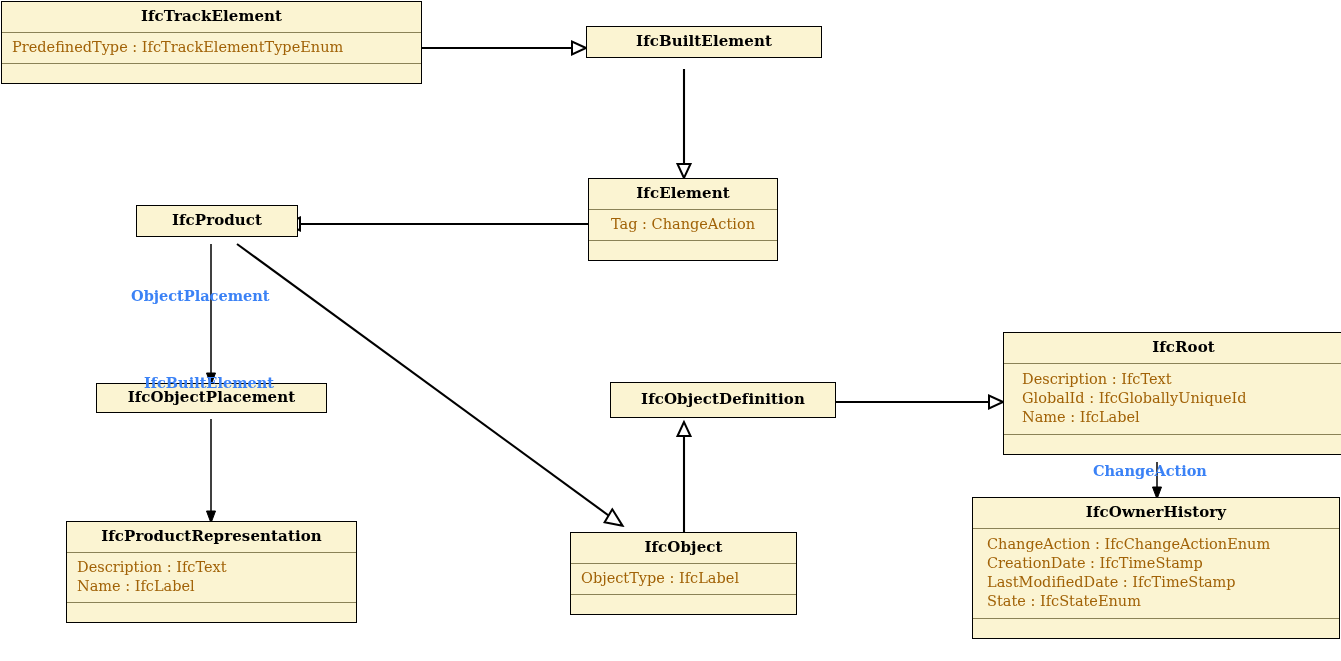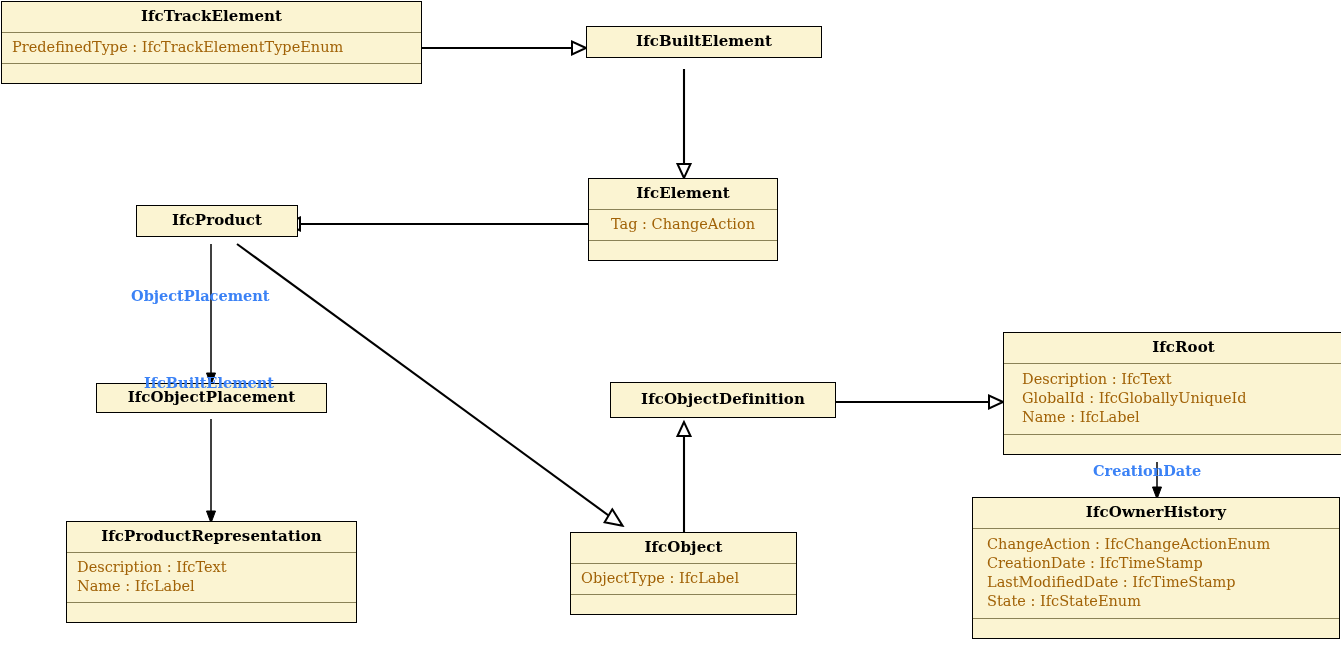--- a/index.html
+++ b/index.html
@@ -142,21 +142,21 @@
     <g>
       <line class="assoc-line" x1="1157" y1="462" x2="1157" y2="492"></line>
       <polygon class="assoc-head" points="1157,499 1152.5,487 1161.5,487"></polygon>
     </g>
   </svg>
 
   <div class="edge-label" style="left:131px; top:287px;">ObjectPlacement</div>
 
   <div class="edge-label" style="left:144px; top:374px;">IfcBuiltElement</div>
 
-  <div class="edge-label" style="left:1093px; top:462px;">CreationDate</div>
+  <div class="edge-label" style="left:1093px; top:462px;">ChangeAction</div>
 
   <div class="uml-class" style="left:1px; top:1px; width:421px;">
     <div class="uml-title">IfcTrackElement</div>
     <div class="uml-sep"></div>
     <div class="uml-attrs">
       <div class="uml-attr">PredefinedType : IfcTrackElementTypeEnum</div>
     </div>
     <div class="uml-sep"></div>
     <div class="uml-empty"></div>
   </div>

